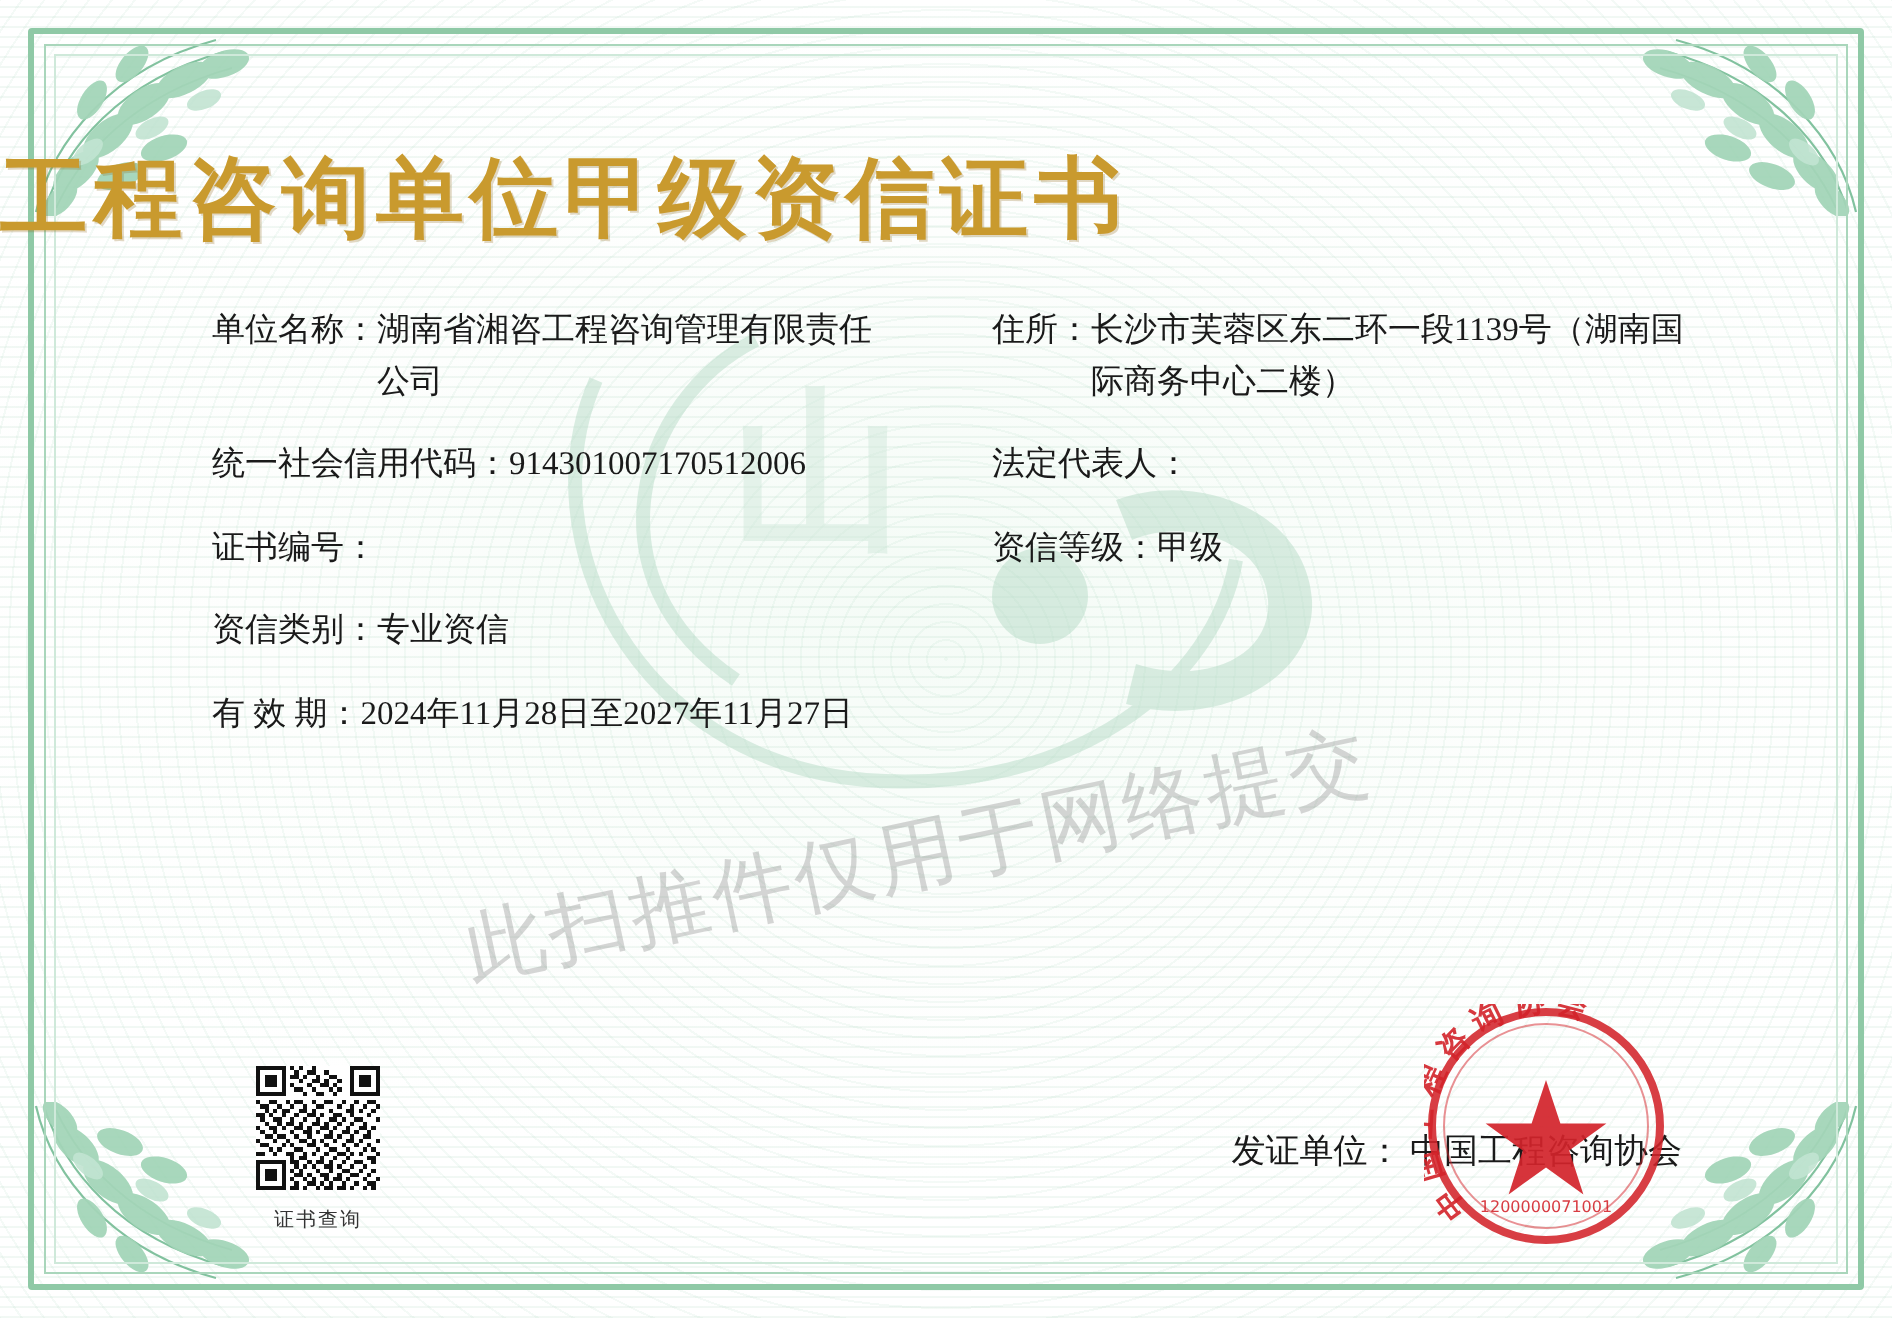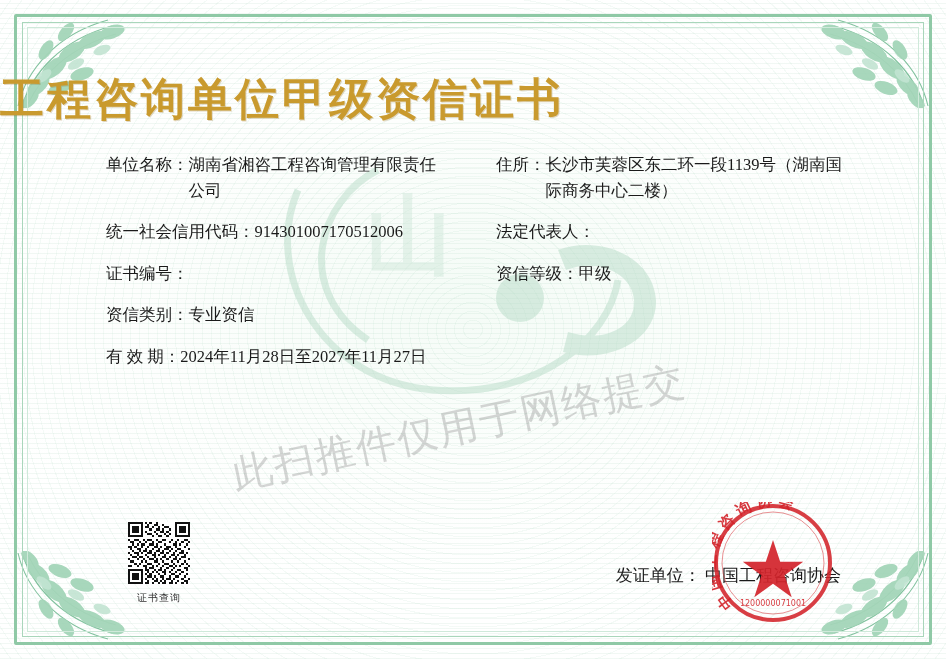--- a/index.html
+++ b/index.html
@@ -146,21 +146,21 @@
   }
   .full-row {
     display: flex;
     margin-bottom: 16px;
   }
 
   
   .qr-block {
     position: absolute;
     left: 127px;
-    bottom: 54px;
+    bottom: 42px;
     width: 64px;
     text-align: center;
   }
   .qr {
     width: 62px;
     height: 62px;
     background-color: #fff;
   }
   .qr-caption {
     font-size: 10px;

